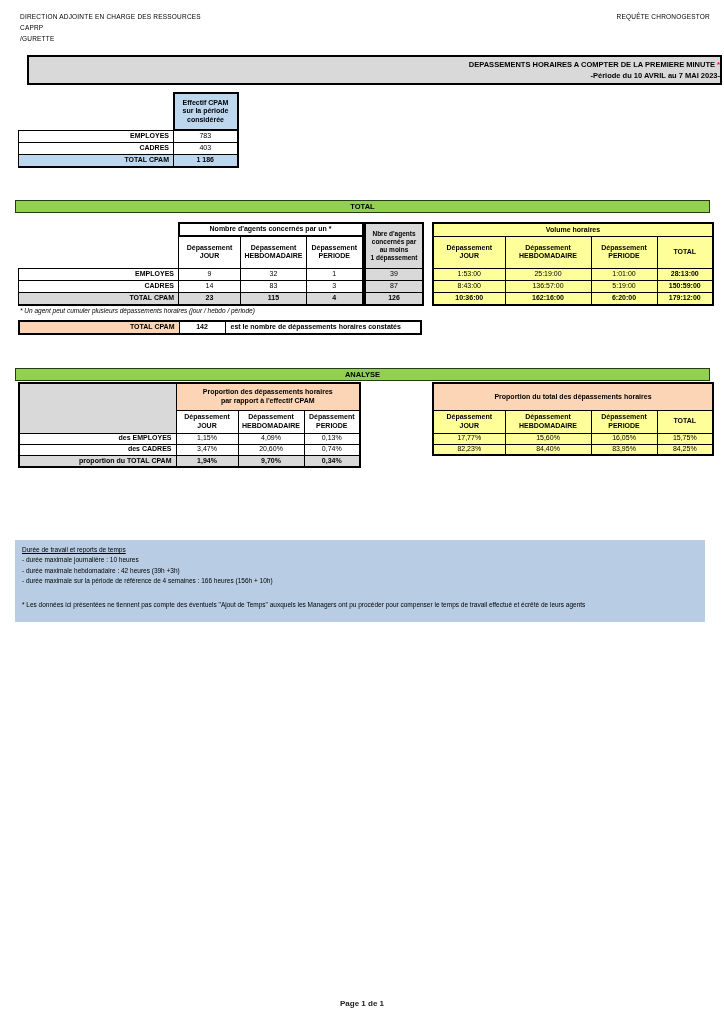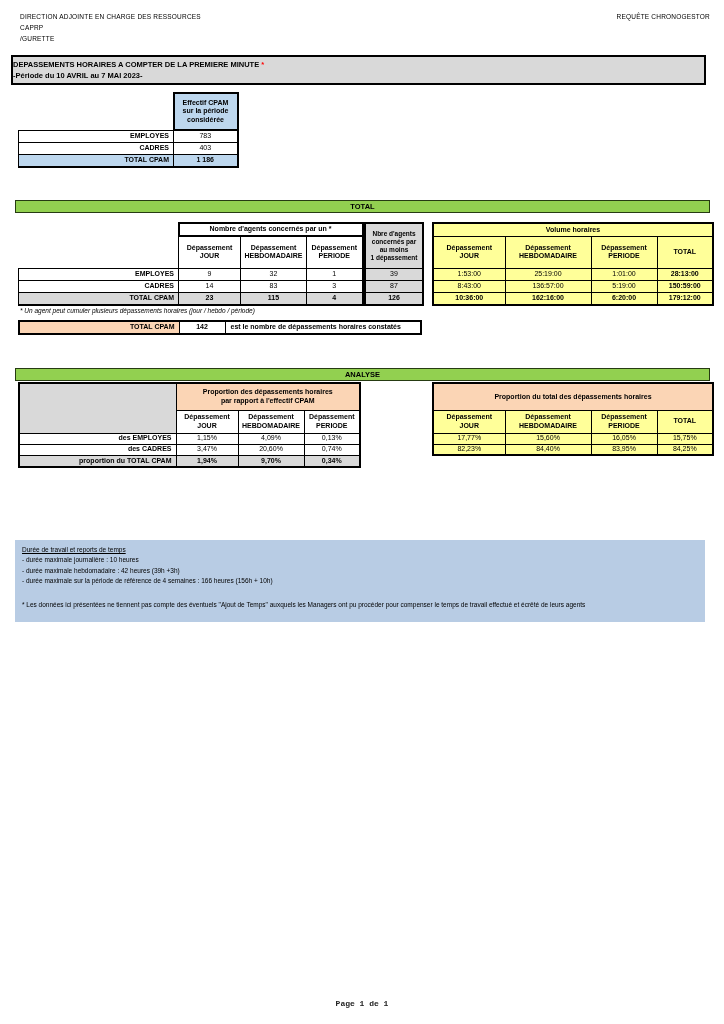--- a/index.html
+++ b/index.html
@@ -11,23 +11,23 @@
     overflow:hidden;
   }
   .abs { position:absolute; }
 
   
   .hdr { font-size:6.5px; line-height:1.7; letter-spacing:.2px; }
   .hdr-right { text-align:right; }
 
   
   .title-box {
-    left:11px; top:55px; width:695px; height:30px;
+    left:27px; top:55px; width:695px; height:30px;
     background:#D9D9D9; border:2px solid #000;
-    display:flex; flex-direction:column; justify-content:center; align-items:flex-start;
+    display:flex; flex-direction:column; justify-content:center; align-items:flex-end;
     font-size:7.5px; font-weight:bold; line-height:1.5;
   }
   .red { color:#FF0000; }
 
   
   table { border-collapse:collapse; table-layout:fixed; border:2px solid #000; }
   td {
     border:1px solid #000; font-size:7px; text-align:center;
     vertical-align:middle; padding:0 2px; line-height:1.2; overflow:hidden;
   }
@@ -55,21 +55,21 @@
   .info-box {
     left:15px; top:540px; width:690px; height:82px;
     background:#B8CCE4; padding:5px 7px;
     font-size:6.5px; line-height:1.6;
   }
   .info-box .u { text-decoration:underline; }
   .info-gap { height:13px; }
 
   .page-footer {
     left:0; top:999px; width:724px; text-align:center;
-    font-size:8px; font-weight:bold; color:#222;font-family:Liberation Mono, monospace;
+    font-size:8px; font-weight:bold; color:#222;
   }
 </style>
 </head>
 <body>
 
 <div class="page">
 
   <div class="abs hdr" style="left:20px; top:11px;">
     <div>DIRECTION ADJOINTE EN CHARGE DES RESSOURCES</div>
     <div>CAPRP</div>

